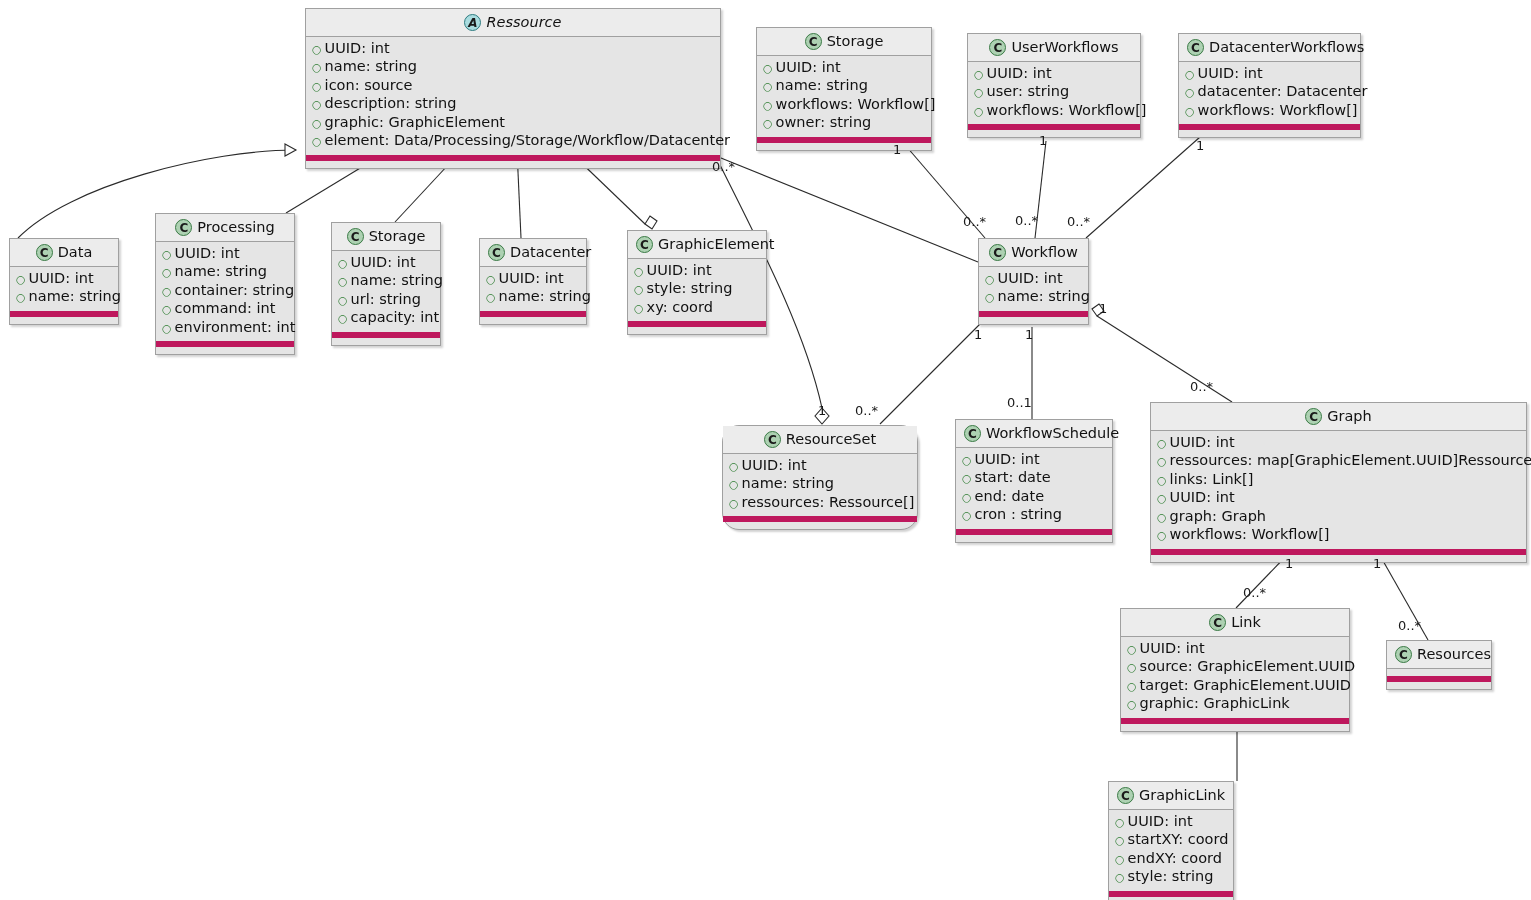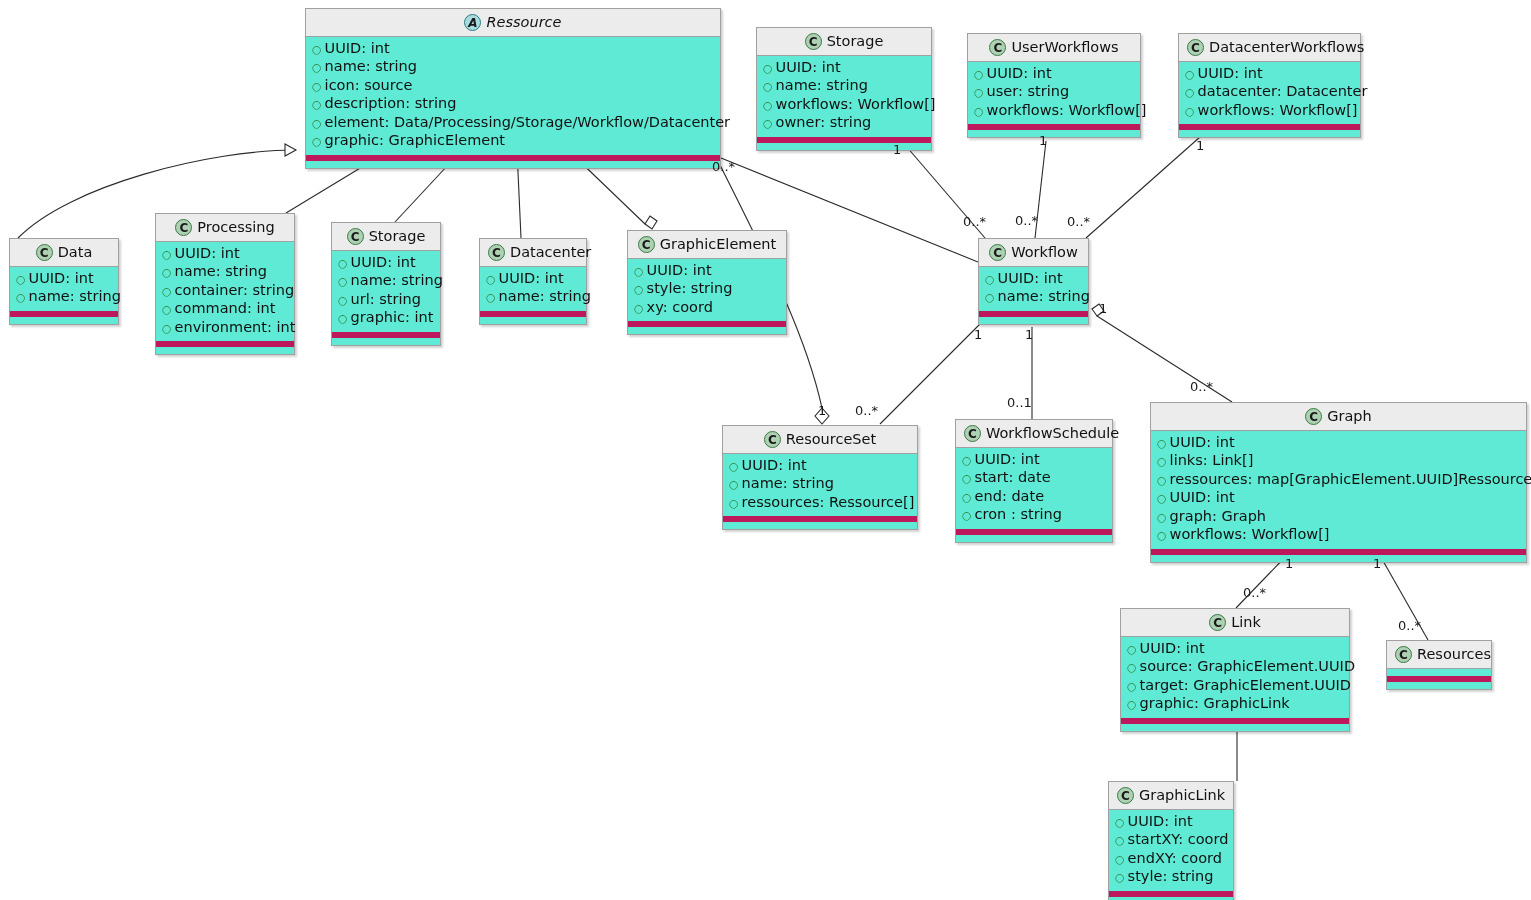--- a/index.html
+++ b/index.html
@@ -22,21 +22,21 @@
     left: 0;
     top: 0;
     width: 1531px;
     height: 900px;
     pointer-events: none;
   }
   .cls {
     position: absolute;
     box-sizing: border-box;
     border: 1px solid #A0A0A0;
-    background: #5eead4;
+    background: #e5e5e5;
     box-shadow: 2px 2px 2px rgba(0,0,0,0.18);
   }
   .cls-head {
     background: #ECECEC;
     border-bottom: 1px solid #A0A0A0;
     text-align: center;
     padding: 4px 8px 5px 8px;
     font-size: 14.5px;
     color: #111111;
     white-space: nowrap;
@@ -159,22 +159,22 @@
   </svg>
 
   <div id="classes-layer">
       <div class="cls" style="left: 305px; top: 8px; width: 416px;">
         <div class="cls-head abstract"><span class="badge abstract-badge">A</span><span class="cls-title">Ressource</span></div>
         <div class="cls-attrs">
           <div class="attr"><span class="vis">○</span><span>UUID: int</span></div>
           <div class="attr"><span class="vis">○</span><span>name: string</span></div>
           <div class="attr"><span class="vis">○</span><span>icon: source</span></div>
           <div class="attr"><span class="vis">○</span><span>description: string</span></div>
+          <div class="attr"><span class="vis">○</span><span>graphic: GraphicElement</span></div>
           <div class="attr"><span class="vis">○</span><span>element: Data/Processing/Storage/Workflow/Datacenter</span></div>
-          <div class="attr"><span class="vis">○</span><span>graphic: GraphicElement</span></div>
         </div>
         <div class="cls-methods"></div>
       </div>
       <div class="cls" style="left: 756px; top: 27px; width: 176px;">
         <div class="cls-head"><span class="badge">C</span><span class="cls-title">Storage</span></div>
         <div class="cls-attrs">
           <div class="attr"><span class="vis">○</span><span>UUID: int</span></div>
           <div class="attr"><span class="vis">○</span><span>name: string</span></div>
           <div class="attr"><span class="vis">○</span><span>workflows: Workflow[]</span></div>
           <div class="attr"><span class="vis">○</span><span>owner: string</span></div>
@@ -217,50 +217,50 @@
           <div class="attr"><span class="vis">○</span><span>environment: int</span></div>
         </div>
         <div class="cls-methods"></div>
       </div>
       <div class="cls" style="left: 331px; top: 222px; width: 110px;">
         <div class="cls-head"><span class="badge">C</span><span class="cls-title">Storage</span></div>
         <div class="cls-attrs">
           <div class="attr"><span class="vis">○</span><span>UUID: int</span></div>
           <div class="attr"><span class="vis">○</span><span>name: string</span></div>
           <div class="attr"><span class="vis">○</span><span>url: string</span></div>
-          <div class="attr"><span class="vis">○</span><span>graphic: int</span></div>
+          <div class="attr"><span class="vis">○</span><span>capacity: int</span></div>
         </div>
         <div class="cls-methods"></div>
       </div>
       <div class="cls" style="left: 479px; top: 238px; width: 108px;">
         <div class="cls-head"><span class="badge">C</span><span class="cls-title">Datacenter</span></div>
         <div class="cls-attrs">
           <div class="attr"><span class="vis">○</span><span>UUID: int</span></div>
           <div class="attr"><span class="vis">○</span><span>name: string</span></div>
         </div>
         <div class="cls-methods"></div>
       </div>
-      <div class="cls" style="left: 627px; top: 230px; width: 160px;">
+      <div class="cls" style="left: 627px; top: 230px; width: 140px;">
         <div class="cls-head"><span class="badge">C</span><span class="cls-title">GraphicElement</span></div>
         <div class="cls-attrs">
           <div class="attr"><span class="vis">○</span><span>UUID: int</span></div>
           <div class="attr"><span class="vis">○</span><span>style: string</span></div>
           <div class="attr"><span class="vis">○</span><span>xy: coord</span></div>
         </div>
         <div class="cls-methods"></div>
       </div>
       <div class="cls" style="left: 978px; top: 238px; width: 111px;">
         <div class="cls-head"><span class="badge">C</span><span class="cls-title">Workflow</span></div>
         <div class="cls-attrs">
           <div class="attr"><span class="vis">○</span><span>UUID: int</span></div>
           <div class="attr"><span class="vis">○</span><span>name: string</span></div>
         </div>
         <div class="cls-methods"></div>
       </div>
-      <div class="cls" style="left: 722px; top: 425px; width: 196px;">
+      <div class="cls" style="left: 722px; top: 425px; width: 196px; border-radius: 17px;">
         <div class="cls-head"><span class="badge">C</span><span class="cls-title">ResourceSet</span></div>
         <div class="cls-attrs">
           <div class="attr"><span class="vis">○</span><span>UUID: int</span></div>
           <div class="attr"><span class="vis">○</span><span>name: string</span></div>
           <div class="attr"><span class="vis">○</span><span>ressources: Ressource[]</span></div>
         </div>
         <div class="cls-methods"></div>
       </div>
       <div class="cls" style="left: 955px; top: 419px; width: 158px;">
         <div class="cls-head"><span class="badge">C</span><span class="cls-title">WorkflowSchedule</span></div>
@@ -269,22 +269,22 @@
           <div class="attr"><span class="vis">○</span><span>start: date</span></div>
           <div class="attr"><span class="vis">○</span><span>end: date</span></div>
           <div class="attr"><span class="vis">○</span><span>cron : string</span></div>
         </div>
         <div class="cls-methods"></div>
       </div>
       <div class="cls" style="left: 1150px; top: 402px; width: 377px;">
         <div class="cls-head"><span class="badge">C</span><span class="cls-title">Graph</span></div>
         <div class="cls-attrs">
           <div class="attr"><span class="vis">○</span><span>UUID: int</span></div>
+          <div class="attr"><span class="vis">○</span><span>ressources: map[GraphicElement.UUID]Ressource</span></div>
           <div class="attr"><span class="vis">○</span><span>links: Link[]</span></div>
-          <div class="attr"><span class="vis">○</span><span>ressources: map[GraphicElement.UUID]Ressource</span></div>
           <div class="attr"><span class="vis">○</span><span>UUID: int</span></div>
           <div class="attr"><span class="vis">○</span><span>graph: Graph</span></div>
           <div class="attr"><span class="vis">○</span><span>workflows: Workflow[]</span></div>
         </div>
         <div class="cls-methods"></div>
       </div>
       <div class="cls" style="left: 1120px; top: 608px; width: 230px;">
         <div class="cls-head"><span class="badge">C</span><span class="cls-title">Link</span></div>
         <div class="cls-attrs">
           <div class="attr"><span class="vis">○</span><span>UUID: int</span></div>

